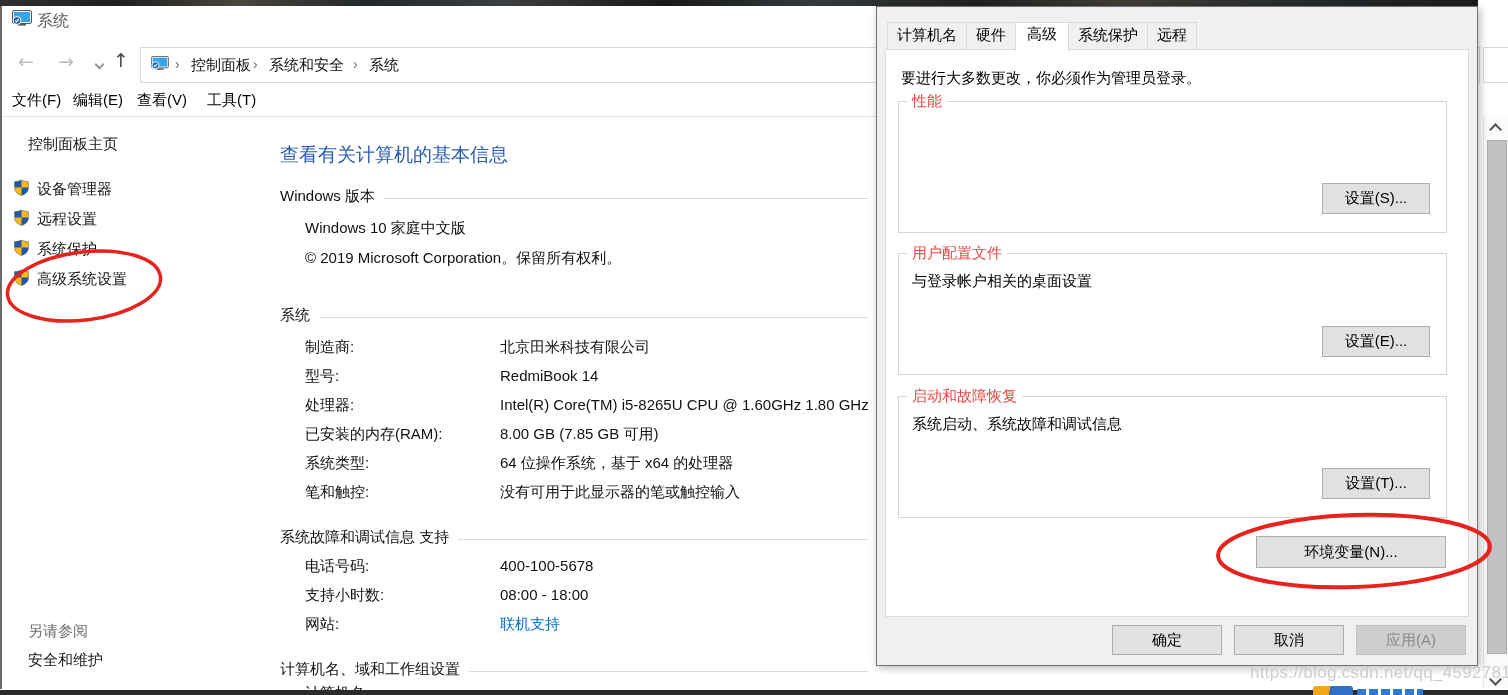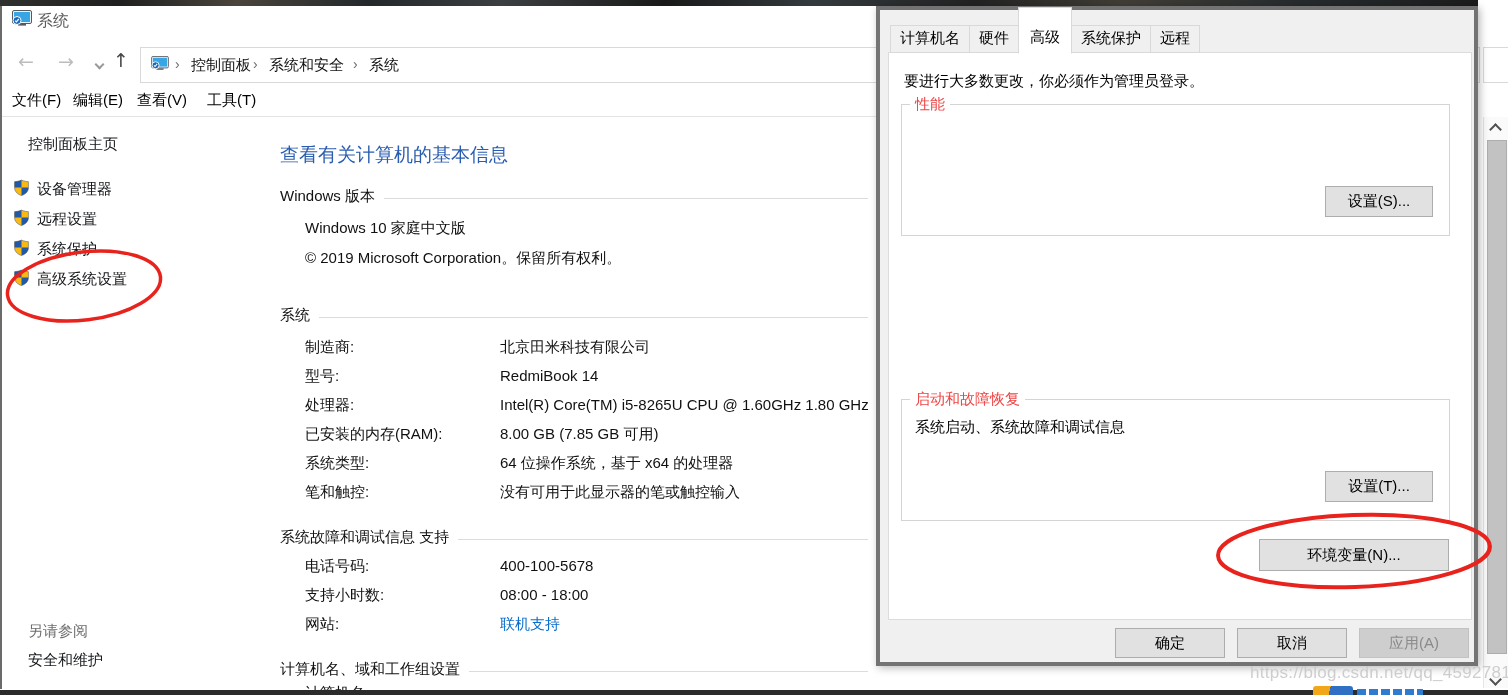--- a/index.html
+++ b/index.html
@@ -31,25 +31,25 @@
   .sec-hdr .rule{flex:1;height:1px;background:#dcdcdc;margin-left:9px;margin-top:3px;}
   .body-txt{font-size:15px;color:#111;}
   .lbl{font-size:15px;color:#111;}
   .val{font-size:15px;color:#111;white-space:nowrap;}
   .link{font-size:15px;color:#0a6ecd;}
   
   .sbar{left:1483px;top:117px;width:25px;height:571px;background:#fafafa;border-left:1px solid #e6e6e6;z-index:5;}
   .sbar-thumb{position:absolute;left:3px;top:23px;width:18px;height:512px;background:#c2c2c2;border:1px solid #adadad;}
   .search-sliver{left:1483px;top:47px;width:40px;height:34px;background:#fff;border:1px solid #d9d9d9;z-index:4;}
   
-  .dialog{left:876px;top:6px;width:602px;height:660px;background:#f0f0f0;border:4px solid #737373;
+  .dialog{left:876px;top:6px;width:602px;height:660px;background:#f0f0f0;border:1px solid #737373;
           box-shadow:2px 2px 8px rgba(0,0,0,.28);z-index:10;box-sizing:border-box;}
   .tabs{position:absolute;left:10px;top:12px;display:flex;align-items:flex-end;height:31px;z-index:3;}
   .tab{font-size:15px;padding:3px 9px 4px 9px;border:1px solid #d9d9d9;background:#f0f0f0;margin-right:-1px;color:#000;}
-  .tab.active{background:#fff;padding:20px 11px 6px 11px;margin-bottom:-1px;border-bottom:1px solid #fff;z-index:4;position:relative;}
+  .tab.active{background:#fff;padding:2px 11px 6px 11px;margin-bottom:-1px;border-bottom:1px solid #fff;z-index:4;position:relative;}
   .pane{position:absolute;left:8px;top:42px;width:584px;height:568px;background:#fff;border:1px solid #dcdcdc;box-sizing:border-box;}
   .note{position:absolute;font-size:15px;color:#000;}
   .grp{position:absolute;border:1px solid #d4d4d4;background:#fff;box-sizing:border-box;}
   .grp-label{position:absolute;top:-10px;left:8px;background:#fff;padding:0 5px;font-size:15px;color:#ef4444;}
   .grp-desc{position:absolute;left:13px;top:18px;font-size:15px;color:#000;}
   .btn{position:absolute;display:flex;align-items:center;justify-content:center;font-size:15px;color:#000;
        background:#e1e1e1;border:1px solid #adadad;box-sizing:border-box;cursor:default;}
   .btn.disabled{background:#cecece;border-color:#c2c2c2;color:#8a8a8a;}
   
   .annot{position:absolute;left:0;top:0;width:1508px;height:695px;z-index:30;pointer-events:none;}
@@ -211,20 +211,25 @@
 
     <div class="pane"></div>
 
     <span class="note" style="left:24px;top:62px;">要进行大多数更改，你必须作为管理员登录。</span>
 
     <div class="grp" style="left:21px;top:94px;width:549px;height:132px;">
       <span class="grp-label">性能</span>
       <div class="btn" style="left:423px;top:81px;width:108px;height:31px;">设置(S)...</div>
     </div>
 
+    <div class="grp" style="left:21px;top:246px;width:549px;height:122px;">
+      <span class="grp-label">用户配置文件</span>
+      <span class="grp-desc">与登录帐户相关的桌面设置</span>
+      <div class="btn" style="left:423px;top:72px;width:108px;height:31px;">设置(E)...</div>
+    </div>
 
     <div class="grp" style="left:21px;top:389px;width:549px;height:122px;">
       <span class="grp-label">启动和故障恢复</span>
       <span class="grp-desc">系统启动、系统故障和调试信息</span>
       <div class="btn" style="left:423px;top:71px;width:108px;height:31px;">设置(T)...</div>
     </div>
 
     <div class="btn" style="left:379px;top:529px;width:190px;height:32px;">环境变量(N)...</div>
 
     <div class="btn" style="left:235px;top:618px;width:110px;height:30px;">确定</div>

